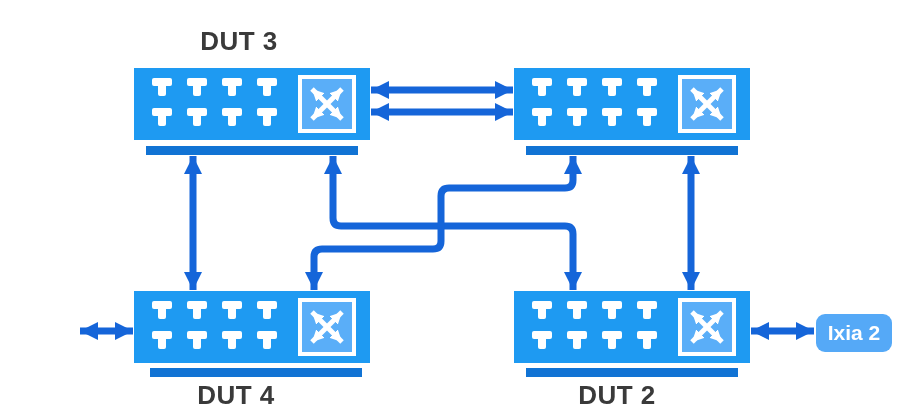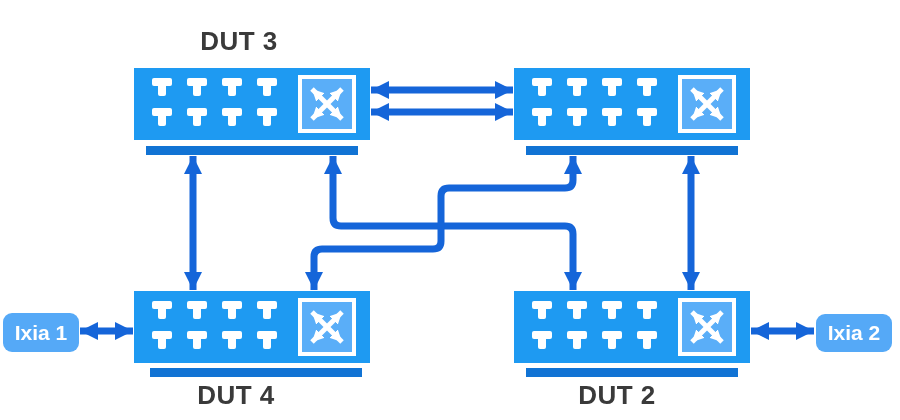--- a/index.html
+++ b/index.html
@@ -164,20 +164,17 @@
   <div class="dut-label lbl-dut3">
     <span>DUT 3</span>
   </div>
   <div class="dut-label lbl-dut1">
     <span>DUT 4</span>
   </div>
   <div class="dut-label lbl-dut2">
     <span>DUT 2</span>
   </div>
 
-  <div class="ixia ixia1">
-    <span>Ixia 1</span>
-  </div>
   <div class="ixia ixia2">
     <span>Ixia 2</span>
   </div>
 
 </div>
 
 </body></html>

